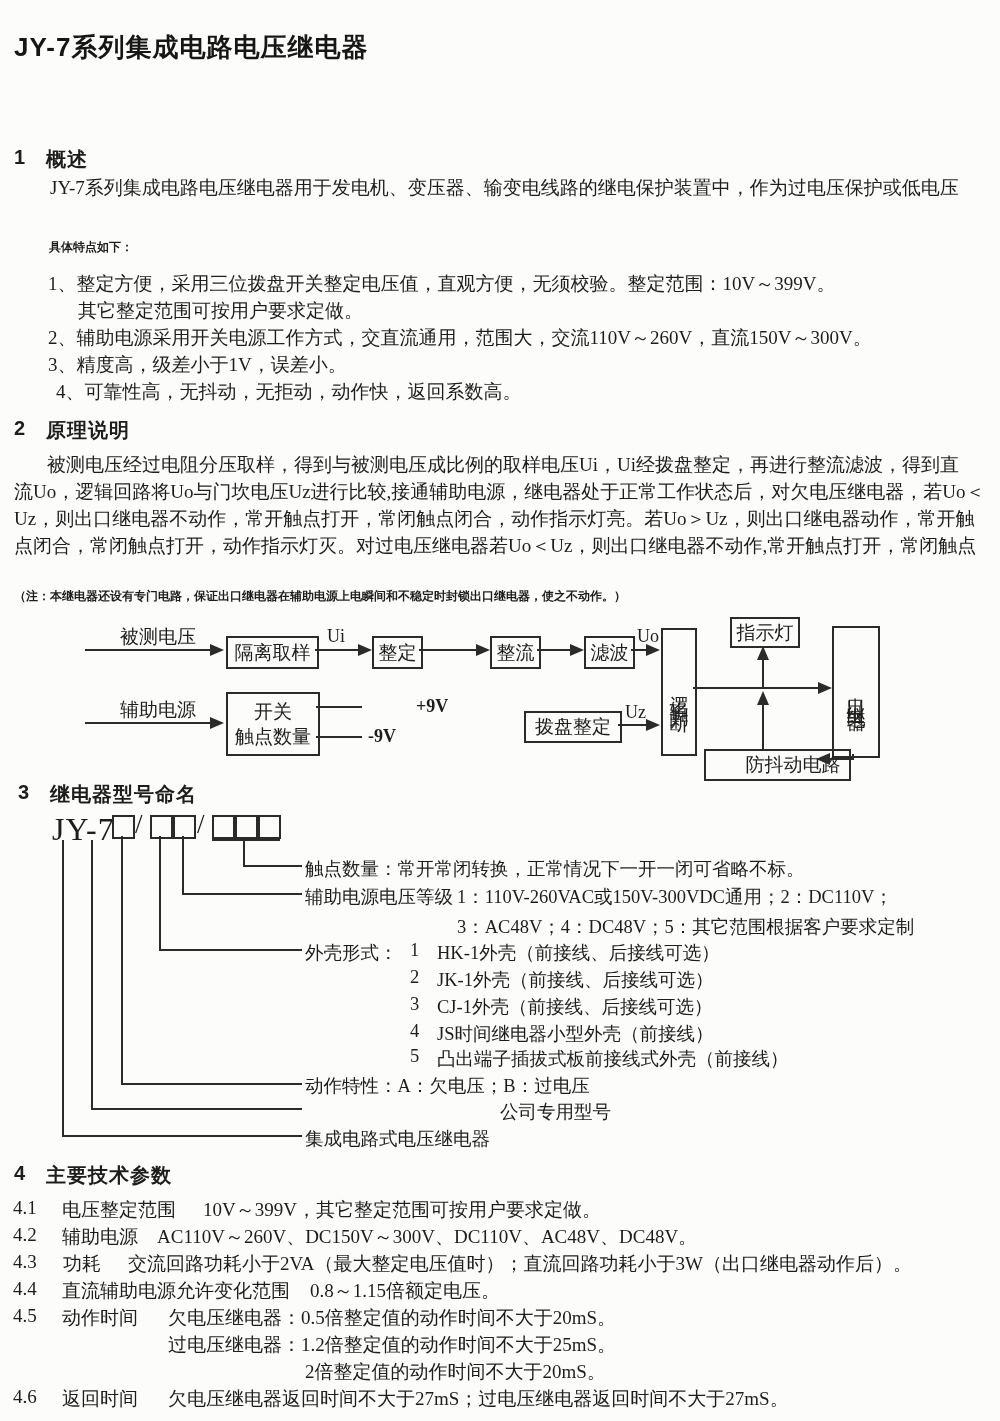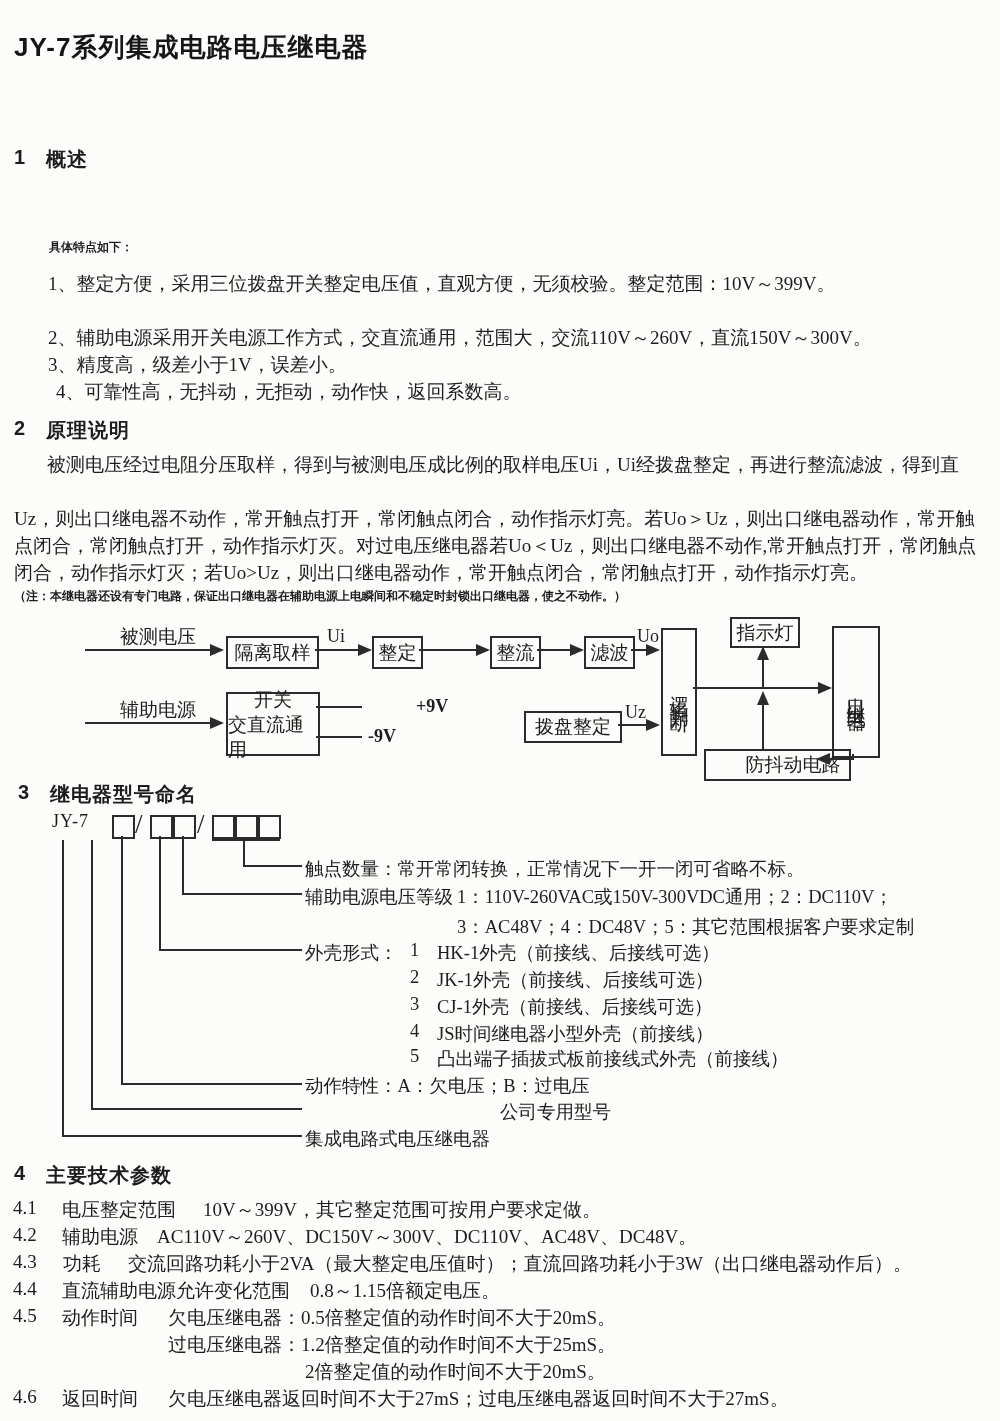--- a/index.html
+++ b/index.html
@@ -18,51 +18,53 @@
   .sig-t{font-size:18px;}
   .box{position:absolute;border:2px solid #2b2b2b;display:flex;align-items:center;justify-content:center;
        font-size:19px;background:transparent;}
   .vbox{writing-mode:vertical-rl;text-orientation:upright;letter-spacing:6px;}
   .hl{position:absolute;height:2px;background:#2b2b2b;}
   .vl{position:absolute;width:2px;background:#2b2b2b;}
   .arr-r{position:absolute;width:0;height:0;border-top:6px solid transparent;border-bottom:6px solid transparent;border-left:14px solid #2b2b2b;}
   .arr-l{position:absolute;width:0;height:0;border-top:6px solid transparent;border-bottom:6px solid transparent;border-right:14px solid #2b2b2b;}
   .arr-u{position:absolute;width:0;height:0;border-left:6px solid transparent;border-right:6px solid transparent;border-bottom:14px solid #2b2b2b;}
   .slot{position:absolute;width:19px;height:20px;border:2.5px solid #2b2b2b;}
-  .model-pre{font-size:18px;letter-spacing:1px;}
+  .model-pre{font-size:32px;letter-spacing:1px;}
   .slash{font-size:27px;}
 </style>
 </head>
 <body>
 
 <div class="page">
 
   <div class="abs title" style="left:14px;top:30px;">JY-7系列集成电路电压继电器</div>
 
   <div class="abs" style="left:0;top:146px;">
     <span class="abs h-num" style="left:14px;top:0;">1</span>
     <span class="abs h-label" style="left:46px;top:0;">概述</span>
   </div>
 
+  <div class="abs body-t" style="left:50px;top:175px;">JY-7系列集成电路电压继电器用于发电机、变压器、输变电线路的继电保护装置中，作为过电压保护或低电压</div>
 
   <div class="abs bold-t" style="left:49px;top:239px;">具体特点如下：</div>
   <div class="abs body-t" style="left:48px;top:271px;">1、整定方便，采用三位拨盘开关整定电压值，直观方便，无须校验。整定范围：10V～399V。</div>
+  <div class="abs body-t" style="left:78px;top:298px;">其它整定范围可按用户要求定做。</div>
   <div class="abs body-t" style="left:48px;top:325px;">2、辅助电源采用开关电源工作方式，交直流通用，范围大，交流110V～260V，直流150V～300V。</div>
   <div class="abs body-t" style="left:48px;top:352px;">3、精度高，级差小于1V，误差小。</div>
   <div class="abs body-t" style="left:48px;top:379px;margin-left:8px;">4、可靠性高，无抖动，无拒动，动作快，返回系数高。</div>
 
   <div class="abs" style="left:0;top:417px;">
     <span class="abs h-num" style="left:14px;top:0;">2</span>
     <span class="abs h-label" style="left:46px;top:0;">原理说明</span>
   </div>
 
   <div class="abs body-t" style="left:47px;top:452px;">被测电压经过电阻分压取样，得到与被测电压成比例的取样电压Ui，Ui经拨盘整定，再进行整流滤波，得到直</div>
+  <div class="abs body-t" style="left:14px;top:479px;">流Uo，逻辑回路将Uo与门坎电压Uz进行比较,接通辅助电源，继电器处于正常工作状态后，对欠电压继电器，若Uo＜</div>
   <div class="abs body-t" style="left:14px;top:506px;">Uz，则出口继电器不动作，常开触点打开，常闭触点闭合，动作指示灯亮。若Uo＞Uz，则出口继电器动作，常开触</div>
   <div class="abs body-t" style="left:14px;top:533px;">点闭合，常闭触点打开，动作指示灯灭。对过电压继电器若Uo＜Uz，则出口继电器不动作,常开触点打开，常闭触点</div>
-  <div class="abs body-t" style="left:14px;top:560px;">闭合，动作指示灯灭；若Uo&gt;Uz，则出口继电器动作，常开触点闭合，常闭触点打开，动作指示灯亮。</div>
   <div class="abs bold-t" style="left:14px;top:588px;">（注：本继电器还设有专门电路，保证出口继电器在辅助电源上电瞬间和不稳定时封锁出口继电器，使之不动作。）</div>
 
   <div class="abs flow-t" style="left:120px;top:624px;">被测电压</div>
   <div class="hl" style="left:85px;top:649px;width:125px;"></div>
   <div class="arr-r" style="left:210px;top:644px;"></div>
 
   <div class="box" style="left:226px;top:636px;width:89px;height:29px;">
     <span>隔离取样</span>
   </div>
   <div class="abs sig-t" style="left:327px;top:626px;">Ui</div>
@@ -123,21 +125,21 @@
   <div class="abs sig-t" style="left:625px;top:702px;">Uz</div>
   <div class="hl" style="left:618px;top:724px;width:28px;"></div>
   <div class="arr-r" style="left:646px;top:719px;"></div>
 
   <div class="abs flow-t" style="left:120px;top:697px;">辅助电源</div>
   <div class="hl" style="left:85px;top:722px;width:125px;"></div>
   <div class="arr-r" style="left:210px;top:717px;"></div>
 
   <div class="box" style="left:226px;top:692px;width:90px;height:60px;flex-direction:column;line-height:25px;">
     <span>开关</span>
-    <span>交直流通用</span>
+    <span>触点数量</span>
   </div>
   <div class="hl" style="left:316px;top:706px;width:46px;"></div>
   <div class="abs sig-t" style="left:368px;top:696px;font-weight:bold;margin-left:48px;">+9V</div>
   <div class="hl" style="left:316px;top:736px;width:46px;"></div>
   <div class="abs sig-t" style="left:368px;top:726px;font-weight:bold;">-9V</div>
 
   <div class="abs" style="left:0;top:781px;">
     <span class="abs h-num" style="left:18px;top:0;">3</span>
     <span class="abs h-label" style="left:50px;top:0;">继电器型号命名</span>
   </div>

